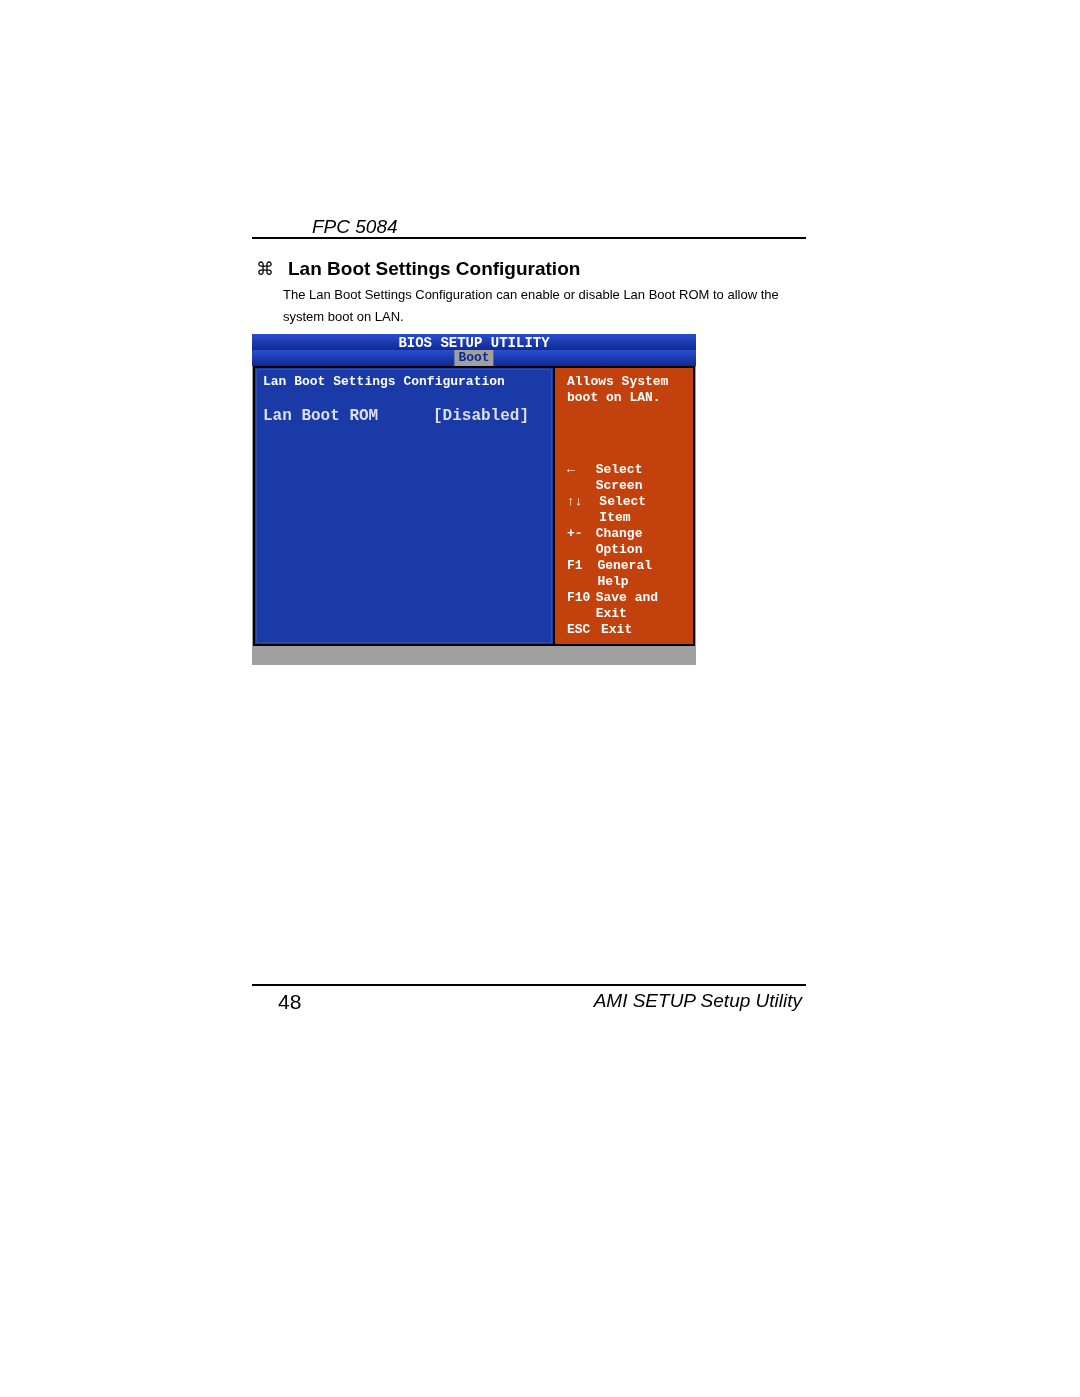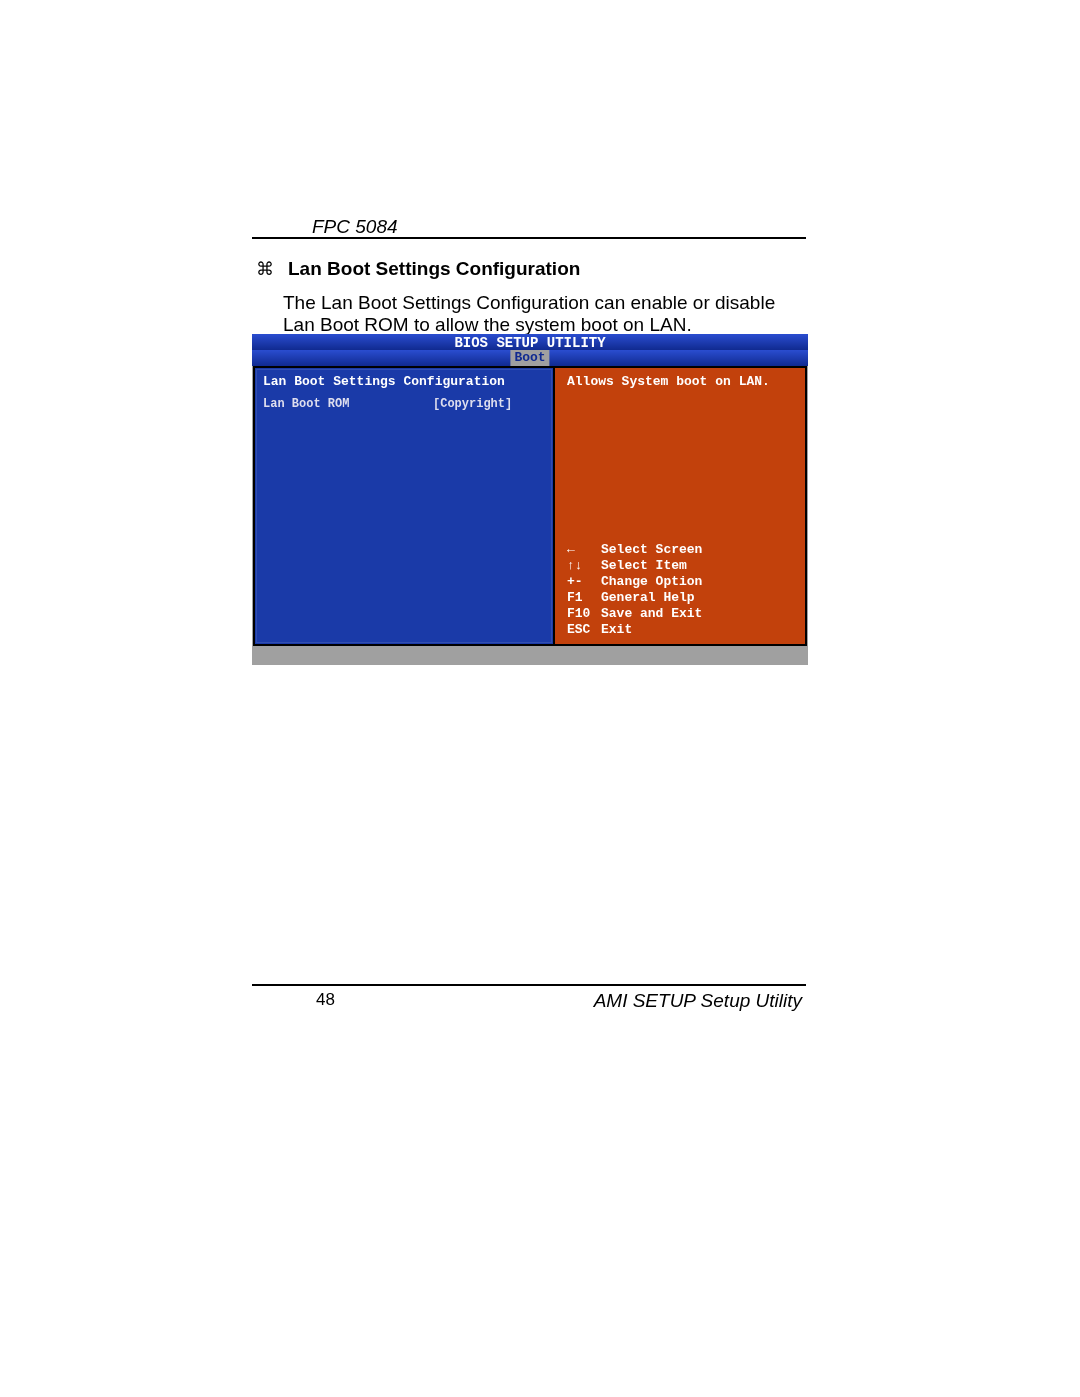--- a/index.html
+++ b/index.html
@@ -43,32 +43,32 @@
     font-size: 18px;
     line-height: 22px;
   }
   .section-title {
     font-weight: bold;
     font-size: 19px;
   }
   .section-desc {
     position: absolute;
     left: 283px;
-    top: 292px;
+    top: 284px;
     width: 524px;
-    font-size: 19px;
+    font-size: 13px;
     line-height: 22px;
   }
 
   
   .bios {
     position: absolute;
     left: 252px;
     top: 334px;
-    width: 556px;
+    width: 444px;
     height: 331px;
     background: #a0a0a0;
     font-family: "Courier New", monospace;
     font-weight: bold;
     font-size: 14px;
     box-sizing: border-box;
   }
   .bios-title {
     text-align: center;
     color: #fff;
@@ -119,22 +119,22 @@
     pointer-events:none;
     border: 1px solid rgba(255,255,255,0.1);
   }
   .bios-left-title {
     color: #fff;
     font-size: 13px;
   }
   .bios-setting {
     display: flex;
     color: #c9c9e0;
-    font-size: 12px;
-    margin-top: 8px;
+    font-size: 16px;
+    margin-top: 18px;
   }
   .bios-setting-label {
     width: 170px;
     color: #dedeee;
   }
   .bios-setting-value {
     color: #dedeee;
   }
   .bios-right {
     flex: 1;
@@ -177,22 +177,21 @@
     position: absolute;
     left: 252px;
     top: 984px;
     width: 554px;
     border-top: 2px solid #000;
   }
   .page-number {
     position: absolute;
     left: 278px;
     top: 990px;
-    font-size: 17px;
-    margin-left: 38px;
+    font-size: 21px;
   }
   .footer-text {
     position: absolute;
     right: 278px;
     top: 990px;
     font-style: italic;
     font-size: 19px;
   }
 </style>
 </head>
@@ -214,21 +213,21 @@
       <div class="bios-title">BIOS SETUP UTILITY</div>
     </div>
     <div class="bios-tabs">
       <div class="bios-tab">Boot</div>
     </div>
     <div class="bios-body">
       <div class="bios-left">
         <div class="bios-left-title">Lan Boot Settings Configuration</div>
         <div class="bios-setting">
           <div class="bios-setting-label">Lan Boot ROM</div>
-          <div class="bios-setting-value">[Copyright]</div>
+          <div class="bios-setting-value">[Disabled]</div>
         </div>
       </div>
       <div class="bios-right">
         <div class="bios-help">Allows System boot on LAN.</div>
         <div class="bios-keys">
           <div class="bios-key-row">
             <span class="bios-key">←</span>
             <span>Select Screen</span>
           </div>
           <div class="bios-key-row">

